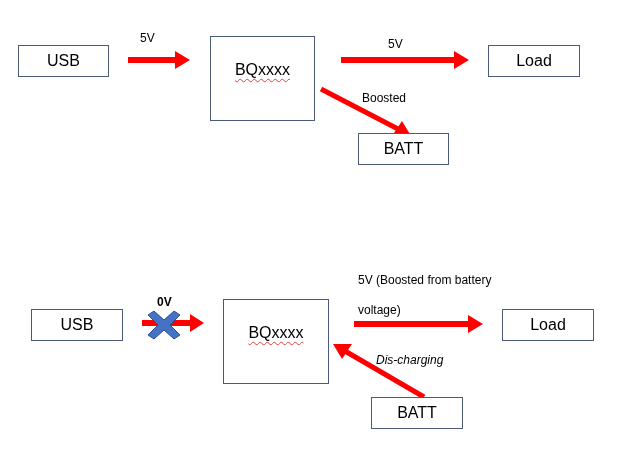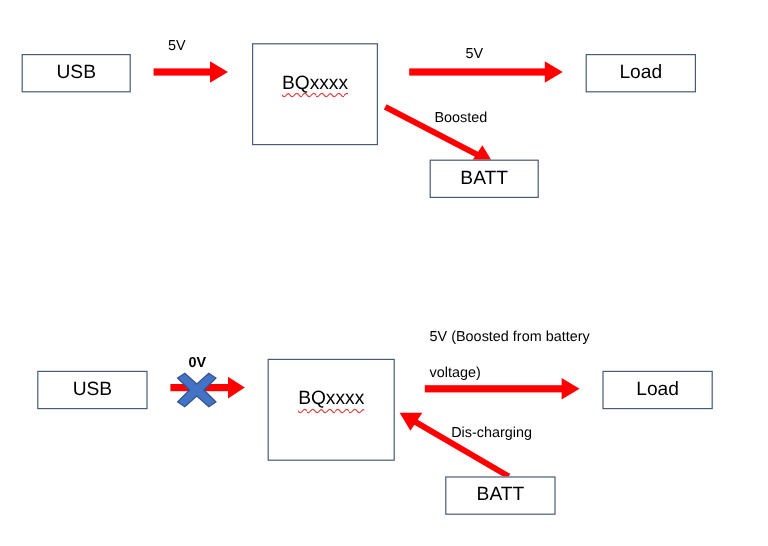--- a/index.html
+++ b/index.html
@@ -68,16 +68,16 @@
 </div>
 <div class="lbl" style="left:157px;top:292px;font-weight:bold;">0V</div>
 <div class="box bq" style="left:223px;top:299px;width:106px;height:85px;">
   <span>BQxxxx</span>
 </div>
 <div class="lbl" style="left:358px;top:270px;">5V (Boosted from battery</div>
 <div class="lbl" style="left:358px;top:283px;margin-top:17px;">voltage)</div>
 <div class="box" style="left:502px;top:309px;width:92px;height:32px;">
   <span>Load</span>
 </div>
-<div class="lbl" style="left:376px;top:350px;">Dis-charging</div>
+<div class="lbl" style="left:376px;top:350px;font-style:italic;">Dis-charging</div>
 <div class="box" style="left:371px;top:397px;width:92px;height:32px;">
   <span>BATT</span>
 </div>
 
 </body></html>

